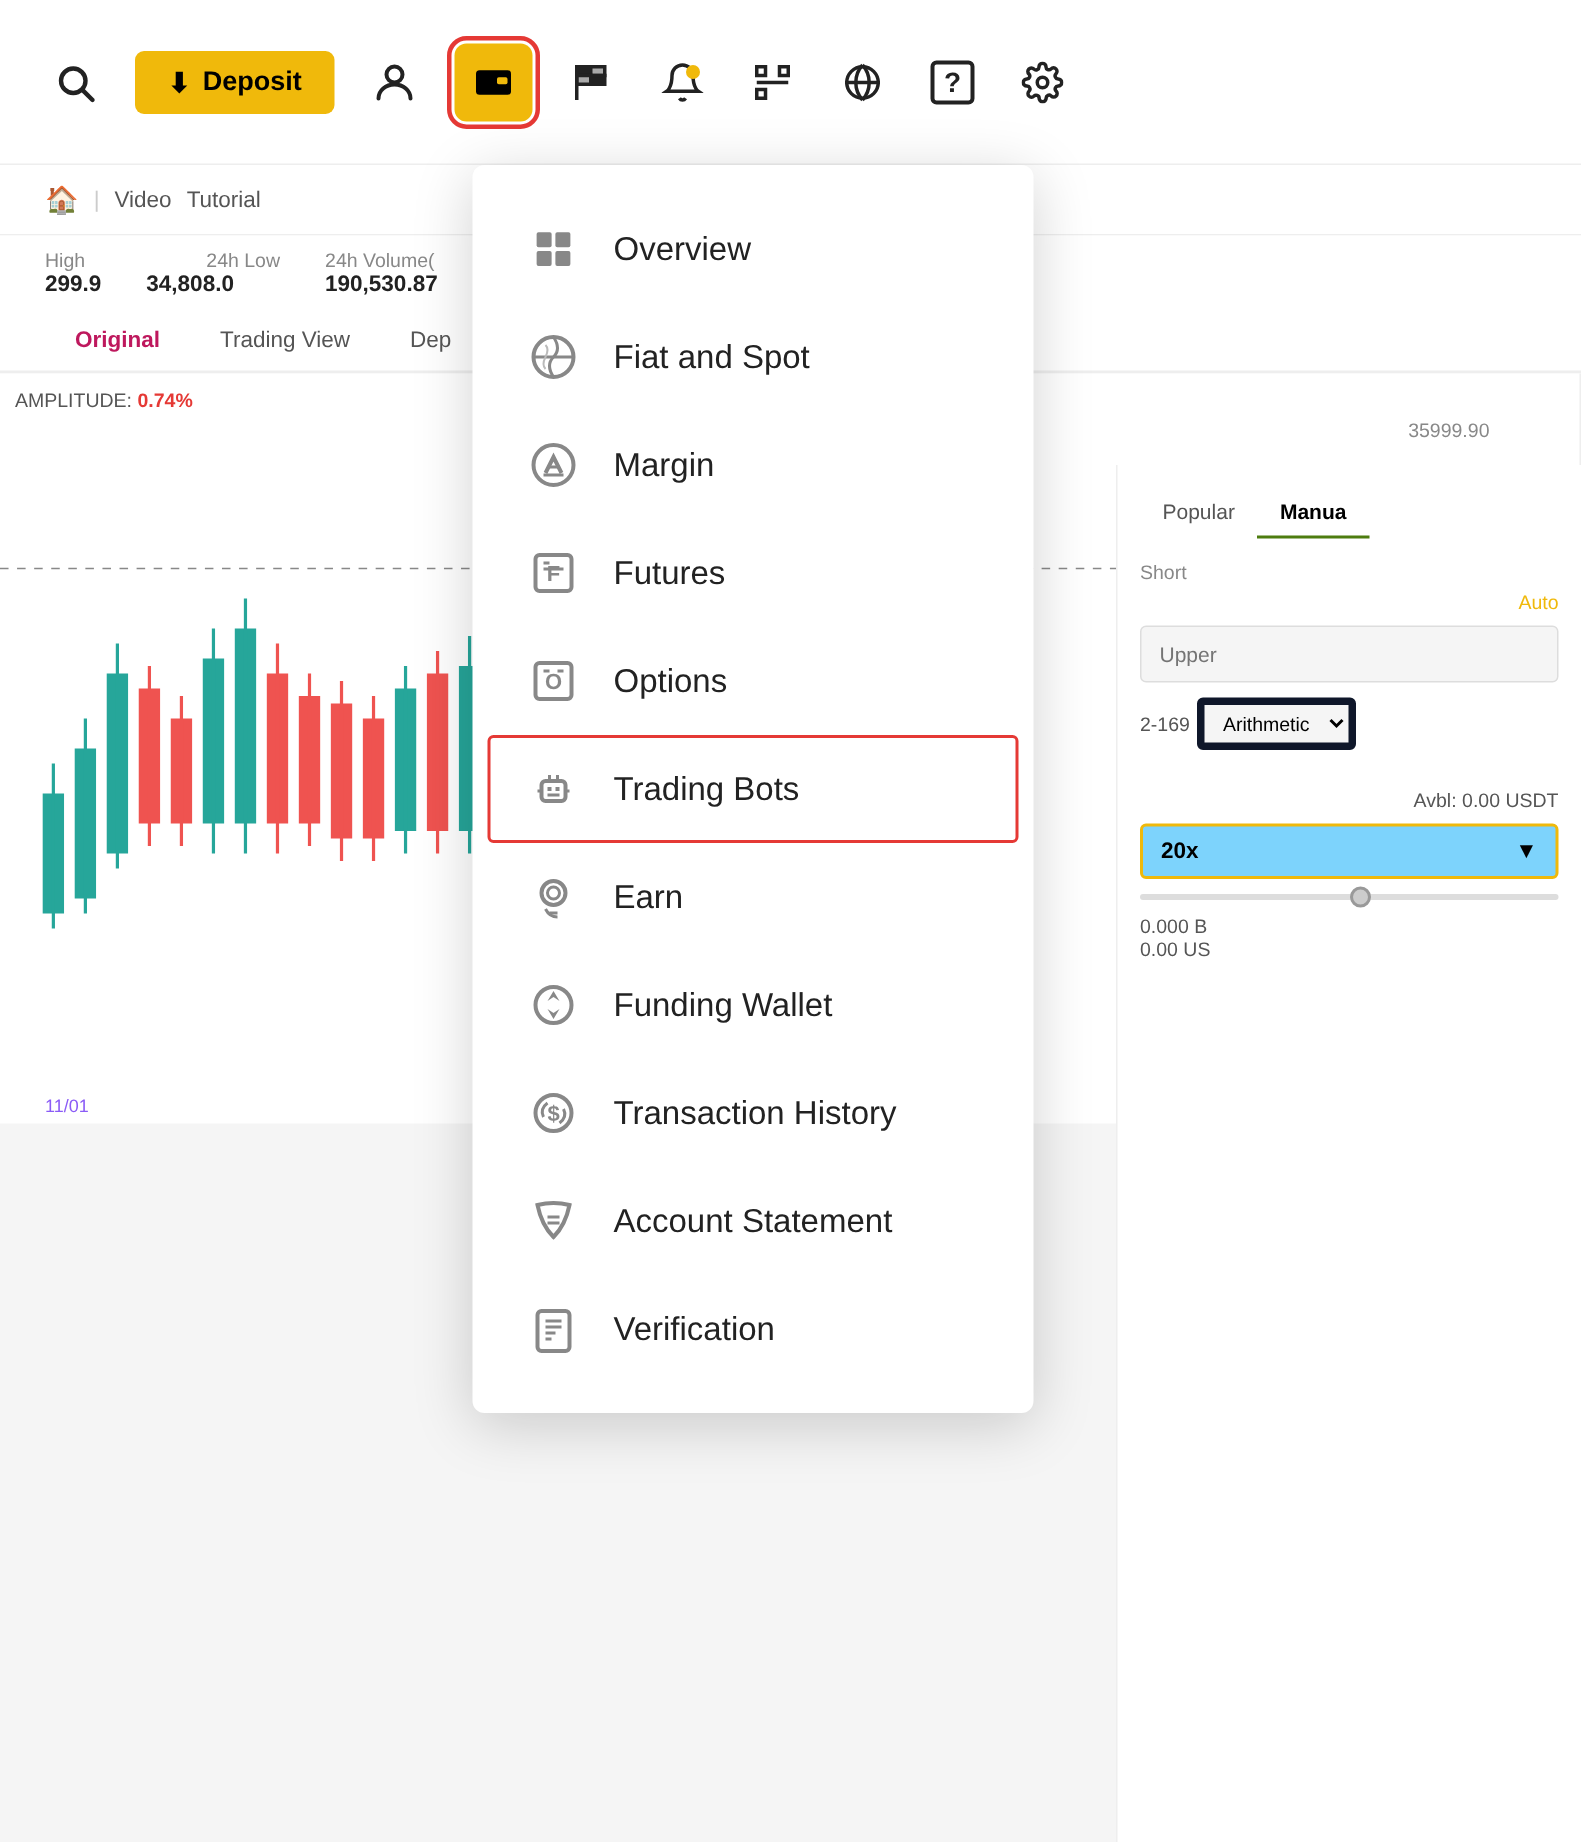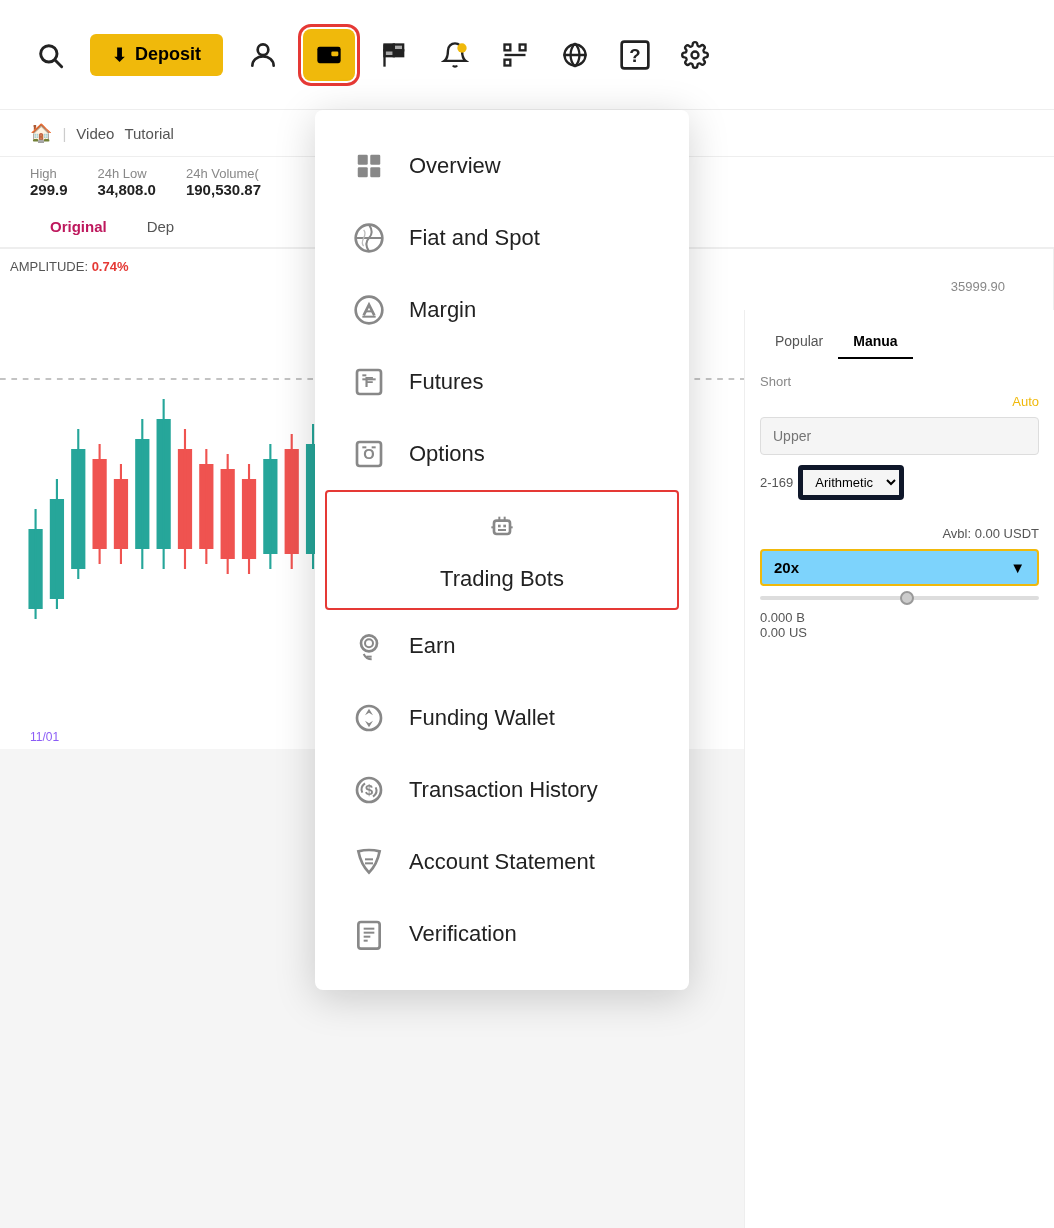--- a/index.html
+++ b/index.html
@@ -154,21 +154,21 @@
     .right-tab {
       padding: 8px 15px;
       font-size: 14px;
       cursor: pointer;
       color: #555;
     }
 
     .right-tab.active {
       font-weight: 700;
       color: #000;
-      border-bottom: 2px solid #000000;
+      border-bottom: 2px solid #4d7c0f;
     }
 
     .right-sub {
       color: #888;
       font-size: 13px;
       padding: 5px 0;
     }
 
     .auto-label {
       color: #F0B90B;
@@ -287,21 +287,20 @@
       transition: background 0.15s;
       border-radius: 0;
     }
 
     .menu-item.highlighted {
       outline: 2px solid #e53935;
       outline-offset: -2px;
       border-radius: 4px;
       margin: 0 10px;
       padding: 18px 26px;
-      flex-direction: column;
     }
 
     .menu-icon {
       width: 36px;
       height: 36px;
       display: flex;
       align-items: center;
       justify-content: center;
       flex-shrink: 0;
       color: #666;
@@ -331,21 +330,21 @@
     }
 
     .amplitude-val {
       color: #e53935;
       font-weight: 700;
     }
 
     .price-label {
       position: absolute;
       top: 30px;
-      right: 48px;
+      right: 60px;
       font-size: 13px;
       color: #888;
     }
 
     .date-label {
       position: absolute;
       bottom: 5px;
       left: 30px;
       font-size: 12px;
       color: #8b5cf6;
@@ -444,31 +443,32 @@
     <span style="cursor:pointer;color:#555;">Video</span>
     <span style="cursor:pointer;color:#555;">Tutorial</span>
   </div>
 
   <div class="stats-row">
     <div>
       <span style="color:#888;font-size:13px;">High</span>
       <div class="stat-val">299.9</div>
     </div>
     <div>
-      <span style="color:#888;font-size:13px;">24h Low</span>
+      <span style="color:#888;font-size:13px;margin-left:40px;">24h Low</span>
       <div class="stat-val">34,808.0</div>
     </div>
     <div>
       <span style="color:#888;font-size:13px;">24h Volume(</span>
       <div class="stat-val">190,530.87</div>
     </div>
   </div>
 
   <div class="tabs-row">
     <div class="tab original">Original</div>
+    <div class="tab">Trading View</div>
     <div class="tab">Dep</div>
   </div>
 
   <div class="chart-area">
     <div class="amplitude-label">
       <span>AMPLITUDE:</span>
       <span class="amplitude-val">0.74%</span>
     </div>
     <div class="price-label">35999.90</div>
     <div class="date-label">11/01</div>

